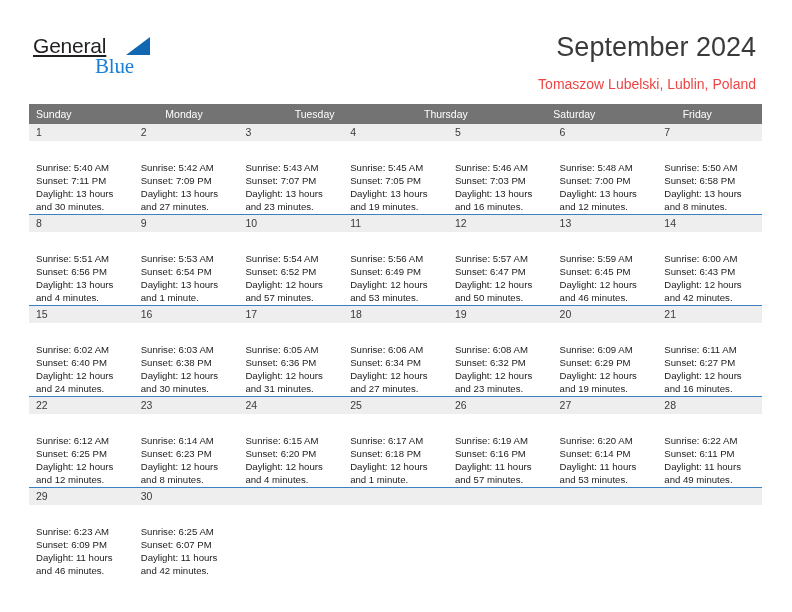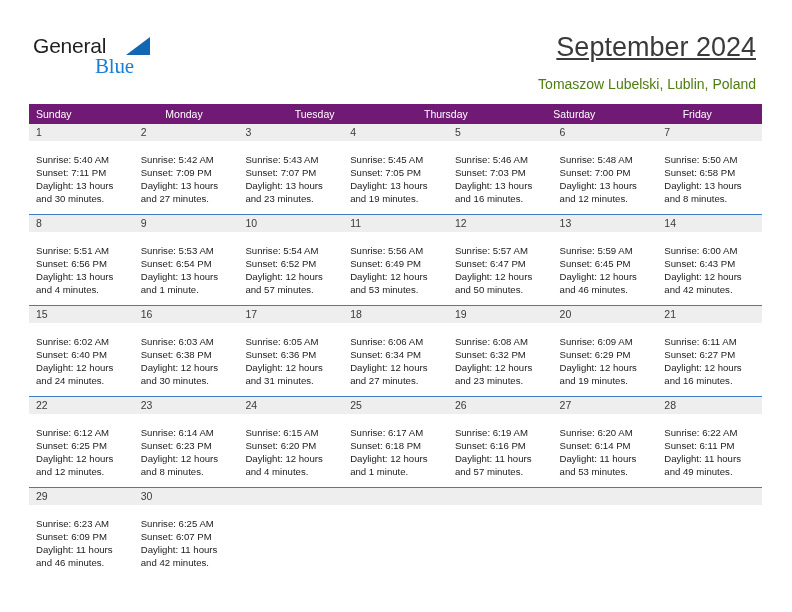--- a/index.html
+++ b/index.html
@@ -37,20 +37,21 @@
     height: 50px;
   }
   .logo-general {
     position: absolute;
     left: 0;
     top: 0;
     font-size: 21px;
     letter-spacing: -0.2px;
     color: #231f20;
     font-family: "Liberation Sans", sans-serif;
+    text-decoration: underline;
   }
   .logo-triangle {
     position: absolute;
     left: 93px;
     top: 3px;
     width: 0;
     height: 0;
     border-top: 0 solid transparent;
     border-left: 24px solid transparent;
     border-bottom: 18px solid #1267b2;
@@ -66,44 +67,43 @@
   }
   .title {
     position: absolute;
     right: 36px;
     top: 32px;
     font-size: 27px;
     color: #3a3a3a;
     text-align: right;
     white-space: nowrap;
     font-weight: normal;
-    text-decoration: underline;
   }
   .subtitle {
     position: absolute;
     right: 36px;
     top: 76px;
     font-size: 14px;
-    color: #4d7c0f;
+    color: #ef4444;
     text-align: center;
     white-space: nowrap;
   }
 
   
   .calendar {
     position: absolute;
     left: 29px;
     top: 104px;
     width: 733px;
   }
   .dow-row {
     display: flex;
     width: 733px;
     height: 20px;
-    background: #701a75;
+    background: #737373;
     gap: 43px;
   }
   .dow {
     flex: 1 1 0;
     color: #ffffff;
     font-size: 10.5px;
     line-height: 20px;
     padding-left: 7px;
     box-sizing: border-box;
     white-space: nowrap;
@@ -135,21 +135,21 @@
     font-size: 10.5px;
     color: #3a3a3a;
     line-height: 17px;
     padding-left: 7px;
     box-sizing: border-box;
   }
   .cell.empty .daynum {
     background: #eeeeee;
   }
   .cell-body {
-    padding: 12px 6px 0 7px;
+    padding: 20px 6px 0 7px;
     box-sizing: border-box;
   }
   .cell-body div {
     font-size: 9.6px;
     line-height: 13.1px;
     color: #222222;
     white-space: nowrap;
   }
 </style>
 </head>

